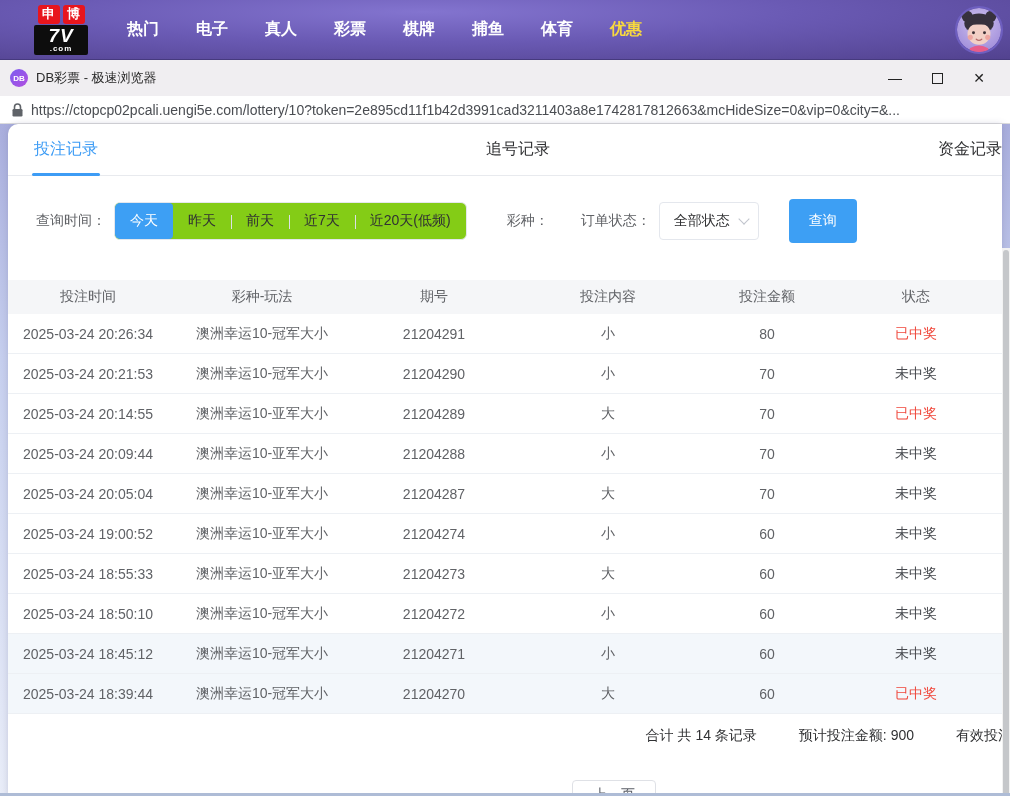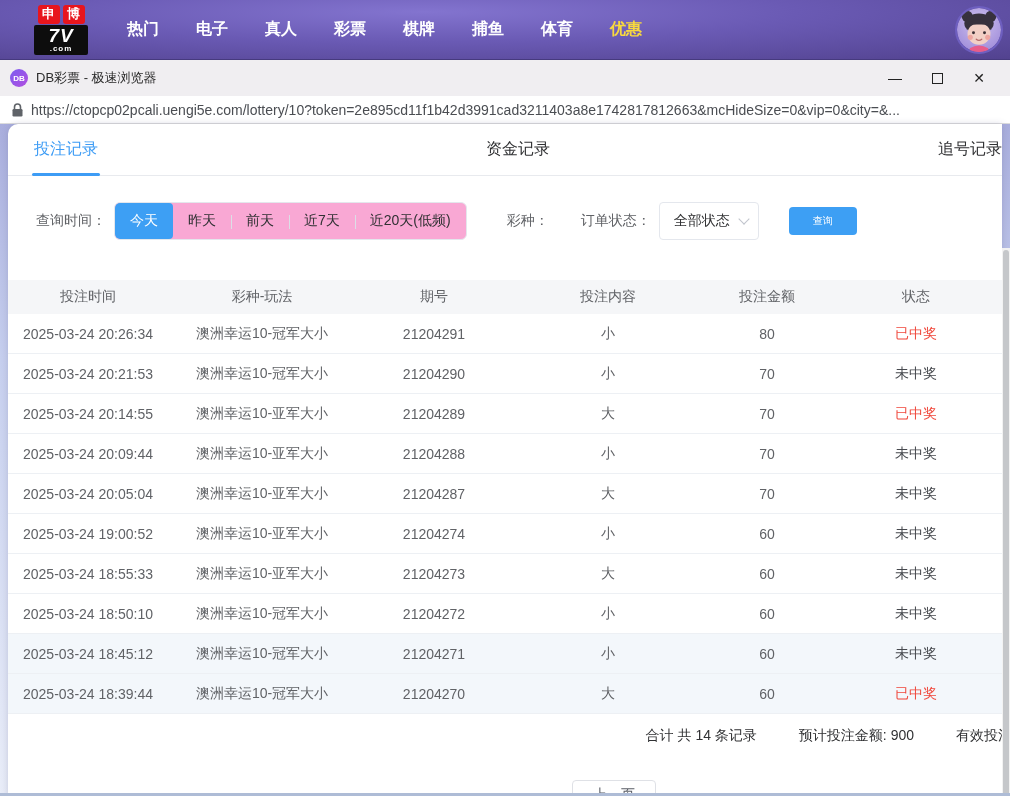--- a/index.html
+++ b/index.html
@@ -55,38 +55,38 @@
     font-size:16px; color:#303133; cursor:pointer; }
   .tab.active { color:#3d9cf5; }
   .tab.active::after { content:""; position:absolute; left:-2px; right:-2px; bottom:-1px;
     height:3px; border-radius:3px; background:#3d9cf5; }
 
   
   .filters { margin:26px 0 0 28px; height:38px; display:flex; align-items:center;
     font-size:14px; color:#606266; }
   .filter-label { white-space:nowrap; }
   .time-group { display:flex; align-items:stretch; height:38px; border:1px solid #e4e7ed;
-    border-radius:6px; overflow:hidden; margin-left:8px; background:#f9a8d4; }
+    border-radius:6px; overflow:hidden; margin-left:8px; background:#84cc16; }
   .time-opt { position:relative; display:flex; align-items:center; padding:0 15px;
     cursor:pointer; color:#303133; white-space:nowrap; }
   .time-opt:not(:first-child)::before { content:""; position:absolute; left:0; top:12px;
     height:14px; width:1px; background:#dcdfe6; }
   .time-opt.active { background:#3d9ff4; color:#fff; border-radius:4px; }
   .time-opt.active::before, .time-opt.active + .time-opt::before { display:none; }
   .flt-lottery-label { margin-left:40px; }
   .flt-status-label { margin-left:32px; }
   .select { display:flex; align-items:center; justify-content:space-between; height:38px;
     border:1px solid #e4e7ed; border-radius:4px; background:#fff; margin-left:8px;
     padding:0 10px 0 14px; color:#303133; cursor:pointer; }
   .select.lottery { width:118px; }
   .select.status { width:100px; }
   .chevron { width:8px; height:8px; border-right:1.5px solid #c0c4cc; border-bottom:1.5px solid #c0c4cc;
     transform:rotate(45deg); margin-top:-4px; flex:none; }
-  .search-btn { margin-left:30px; width:68px; height:28px; background:#3d9ff4; color:#fff;
-    border:none; border-radius:4px; font-size:10px; cursor:pointer;
+  .search-btn { margin-left:30px; width:68px; height:44px; background:#3d9ff4; color:#fff;
+    border:none; border-radius:4px; font-size:14px; cursor:pointer;
     font-family:"Liberation Sans","DejaVu Sans",sans-serif; }
 
   
   .table { margin-top:40px; }
   .thead, .trow { display:grid; grid-template-columns:160px 188px 156px 192px 126px 172px;
     align-items:center; justify-items:center; }
   .thead { height:34px; background:#f5f6f8; color:#606266; font-size:14px; }
   .trow { height:40px; border-bottom:1px solid #edf0f4; font-size:14px; color:#606266; }
   .trow.highlight { background:#f3f7fb; }
   .cell { white-space:nowrap; }
@@ -198,23 +198,23 @@
     <div class="url-text">https://ctopcp02pcali.uengi5e.com/lottery/10?token=2e895cd11f1b42d3991cad3211403a8e1742817812663&amp;mcHideSize=0&amp;vip=0&amp;city=&amp;...</div>
   </div>
 
   <div class="content">
     <div class="card">
 
       <div class="tabs">
 
           <div class="tab active">投注记录</div>
 
+          <div class="tab">追号记录</div>
+
           <div class="tab">资金记录</div>
-
-          <div class="tab">追号记录</div>
 
       </div>
 
       <div class="filters">
         <span class="filter-label">查询时间：</span>
         <div class="time-group">
 
             <div class="time-opt active">今天</div>
 
             <div class="time-opt">昨天</div>

